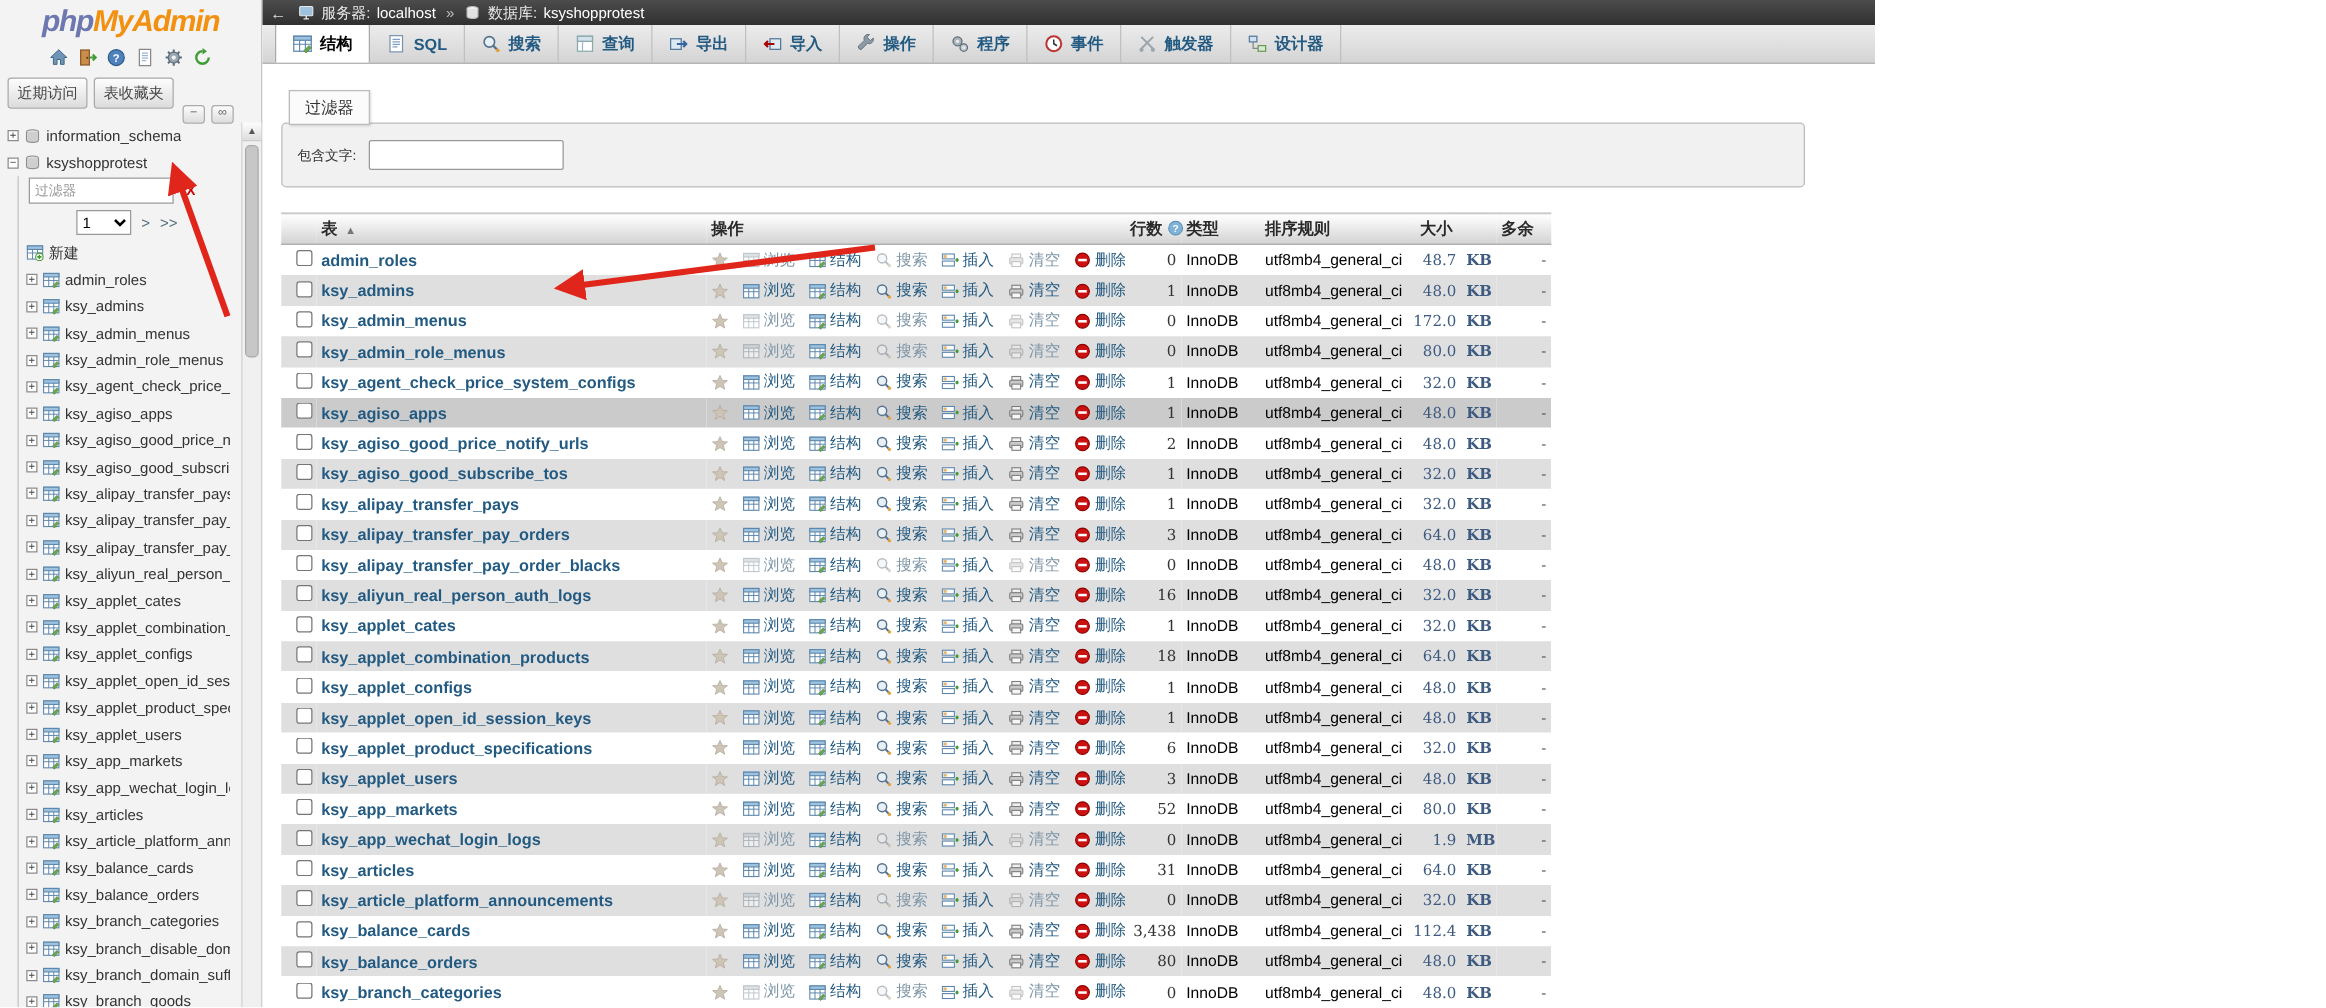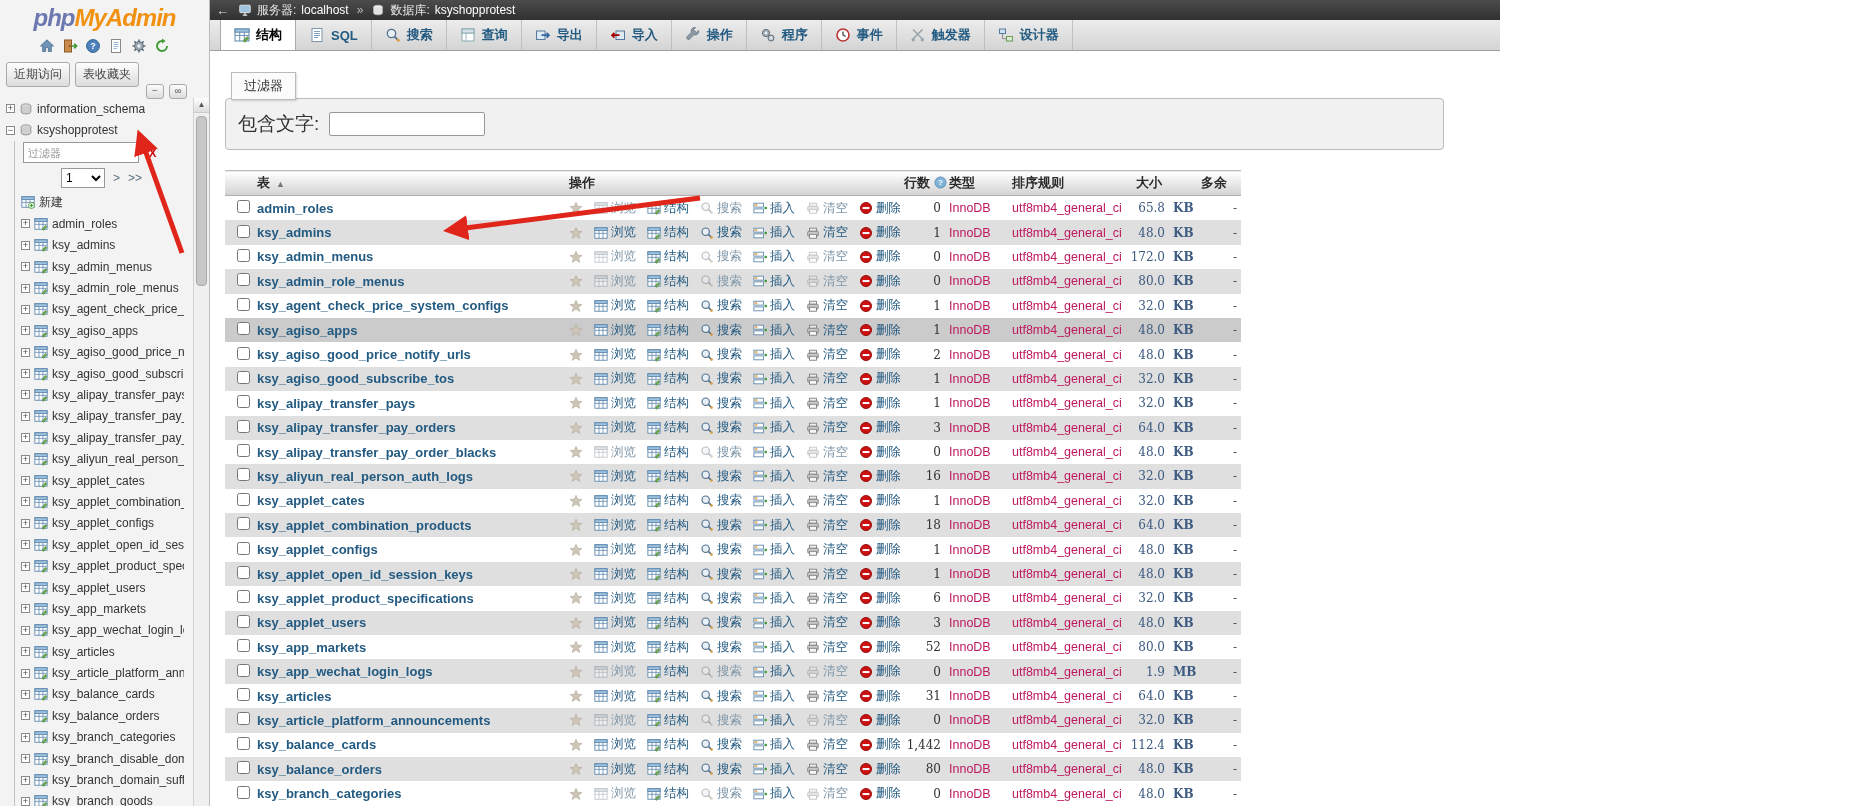--- a/index.html
+++ b/index.html
@@ -38,39 +38,39 @@
   #crumb .sep{color:#bbb;margin:0 3px;}
   #crumb .val{color:#fff;}
   #back-arrow{color:#ddd;font-size:13px;margin-right:4px;cursor:pointer;}
   #tabs{height:30px;background:linear-gradient(#ececec,#d4d4d4);border-bottom:1px solid #9f9f9f;display:flex;padding-left:10px;}
   .tab{display:flex;align-items:center;gap:6px;padding:0 13px;font-size:13px;font-weight:bold;color:#235a81;border-right:1px solid #c0c0c0;cursor:pointer;}
   .tab.active{background:#fff;border-left:1px solid #aaa;border-right:1px solid #aaa;color:#000;}
   
   #filter-box{position:relative;margin:47px 56px 0 15px;height:52px;background:#f1f1f1;border:1px solid #bbb;border-radius:4px;box-sizing:border-box;}
   #filter-legend{position:absolute;top:-27px;left:5px;background:#fbfbfb;border:1px solid #bbb;padding:4px 12px;font-size:13px;color:#333;box-shadow:1px 1px 2px rgba(0,0,0,.15);}
   #filter-inner{display:flex;align-items:center;height:100%;padding-left:12px;gap:10px;}
-  #filter-label{font-size:19px;color:#333;}
+  #filter-label{font-size:11px;color:#333;}
   #contains-input{width:150px;height:20px;border:1px solid #999;border-radius:2px;}
   
   #tbl{border-collapse:collapse;table-layout:fixed;width:1016px;margin:20px 0 0 15px;font-size:12.5px;}
   #tbl th{height:24px;background:linear-gradient(#ffffff,#d2d2d2);border-top:1px solid #bbb;border-bottom:1px solid #b0b0b0;color:#2a2a2a;font-size:13px;text-align:left;padding:0 4px;font-weight:bold;white-space:nowrap;}
   #tbl td{height:24.4px;padding:0 4px;white-space:nowrap;overflow:hidden;}
   #tbl tr.odd td{background:#fff;} #tbl tr.even td{background:#dfdfdf;} #tbl tr.hovered td{background:#cbcbcb;}
   .name-link{color:#235a81;font-weight:bold;font-size:13px;text-decoration:none;cursor:pointer;}
   .acts{display:flex;align-items:center;gap:11px;}
   .alink{display:inline-flex;align-items:center;gap:3px;color:#235a81;text-decoration:none;cursor:pointer;font-size:12.5px;}
   .alink.dim{color:#7d95a7;} .alink.dim .i14{opacity:.45;filter:grayscale(70%);}
   .star{cursor:pointer;}
   td.c-rows,th.c-rows{text-align:right;padding-right:10px;}
   .num{font-family:"DejaVu Serif",serif;font-size:12px;color:#333;}
   td.c-size{color:#3d5a80;} 
   .size-wrap{display:flex;justify-content:flex-end;gap:8px;font-family:"DejaVu Serif",serif;font-size:12px;color:#3d5a80;}
   .size-wrap .u{width:20px;text-align:left;font-weight:bold;}
   td.c-ovh{text-align:right;padding-right:10px;color:#555;font-family:"DejaVu Serif",serif;font-size:12px;}
-  .c-eng,.c-coll{color:#be185d;}
+  .c-eng,.c-coll{color:#000000;}
   input[type=checkbox]{width:13px;height:13px;margin:0 0 0 8px;}
   .qbadge{margin-left:4px;vertical-align:-2px;}
   .sortmark{font-size:9px;color:#777;margin-left:6px;}
   
   #anno{position:absolute;left:0;top:0;width:1861px;height:806px;pointer-events:none;z-index:50;}
 </style>
 </head>
 <body>
 
 <div id="stage">
@@ -633,21 +633,21 @@
                     </svg></span>
                   <span>删除</span>
                 </a>
               </div>
             </td>
             <td class="c-rows"><span class="num">0</span></td>
             <td class="c-eng">InnoDB</td>
             <td class="c-coll">utf8mb4_general_ci</td>
             <td class="c-size">
               <span class="size-wrap">
-                <span>65.8</span>
+                <span>48.7</span>
                 <span class="u">KB</span>
               </span>
             </td>
             <td class="c-ovh">-</td>
           </tr>
           <tr class="even">
             <td><input type="checkbox" style=""></td>
             <td><a class="name-link">ksy_admins</a></td>
             <td>
               <div class="acts">
@@ -2168,21 +2168,21 @@
                 </a>
                 <a class="alink">
                   <span class="i14"><svg width="100%" height="100%" viewBox="0 0 16 16">
                       <circle cx="8" cy="8" r="6.3" fill="#cc1111" stroke="#8e0000"></circle>
                       <rect x="4.1" y="6.9" width="7.8" height="2.3" fill="#fff"></rect>
                     </svg></span>
                   <span>删除</span>
                 </a>
               </div>
             </td>
-            <td class="c-rows"><span class="num">1,442</span></td>
+            <td class="c-rows"><span class="num">3,438</span></td>
             <td class="c-eng">InnoDB</td>
             <td class="c-coll">utf8mb4_general_ci</td>
             <td class="c-size">
               <span class="size-wrap">
                 <span>112.4</span>
                 <span class="u">KB</span>
               </span>
             </td>
             <td class="c-ovh">-</td>
           </tr>

